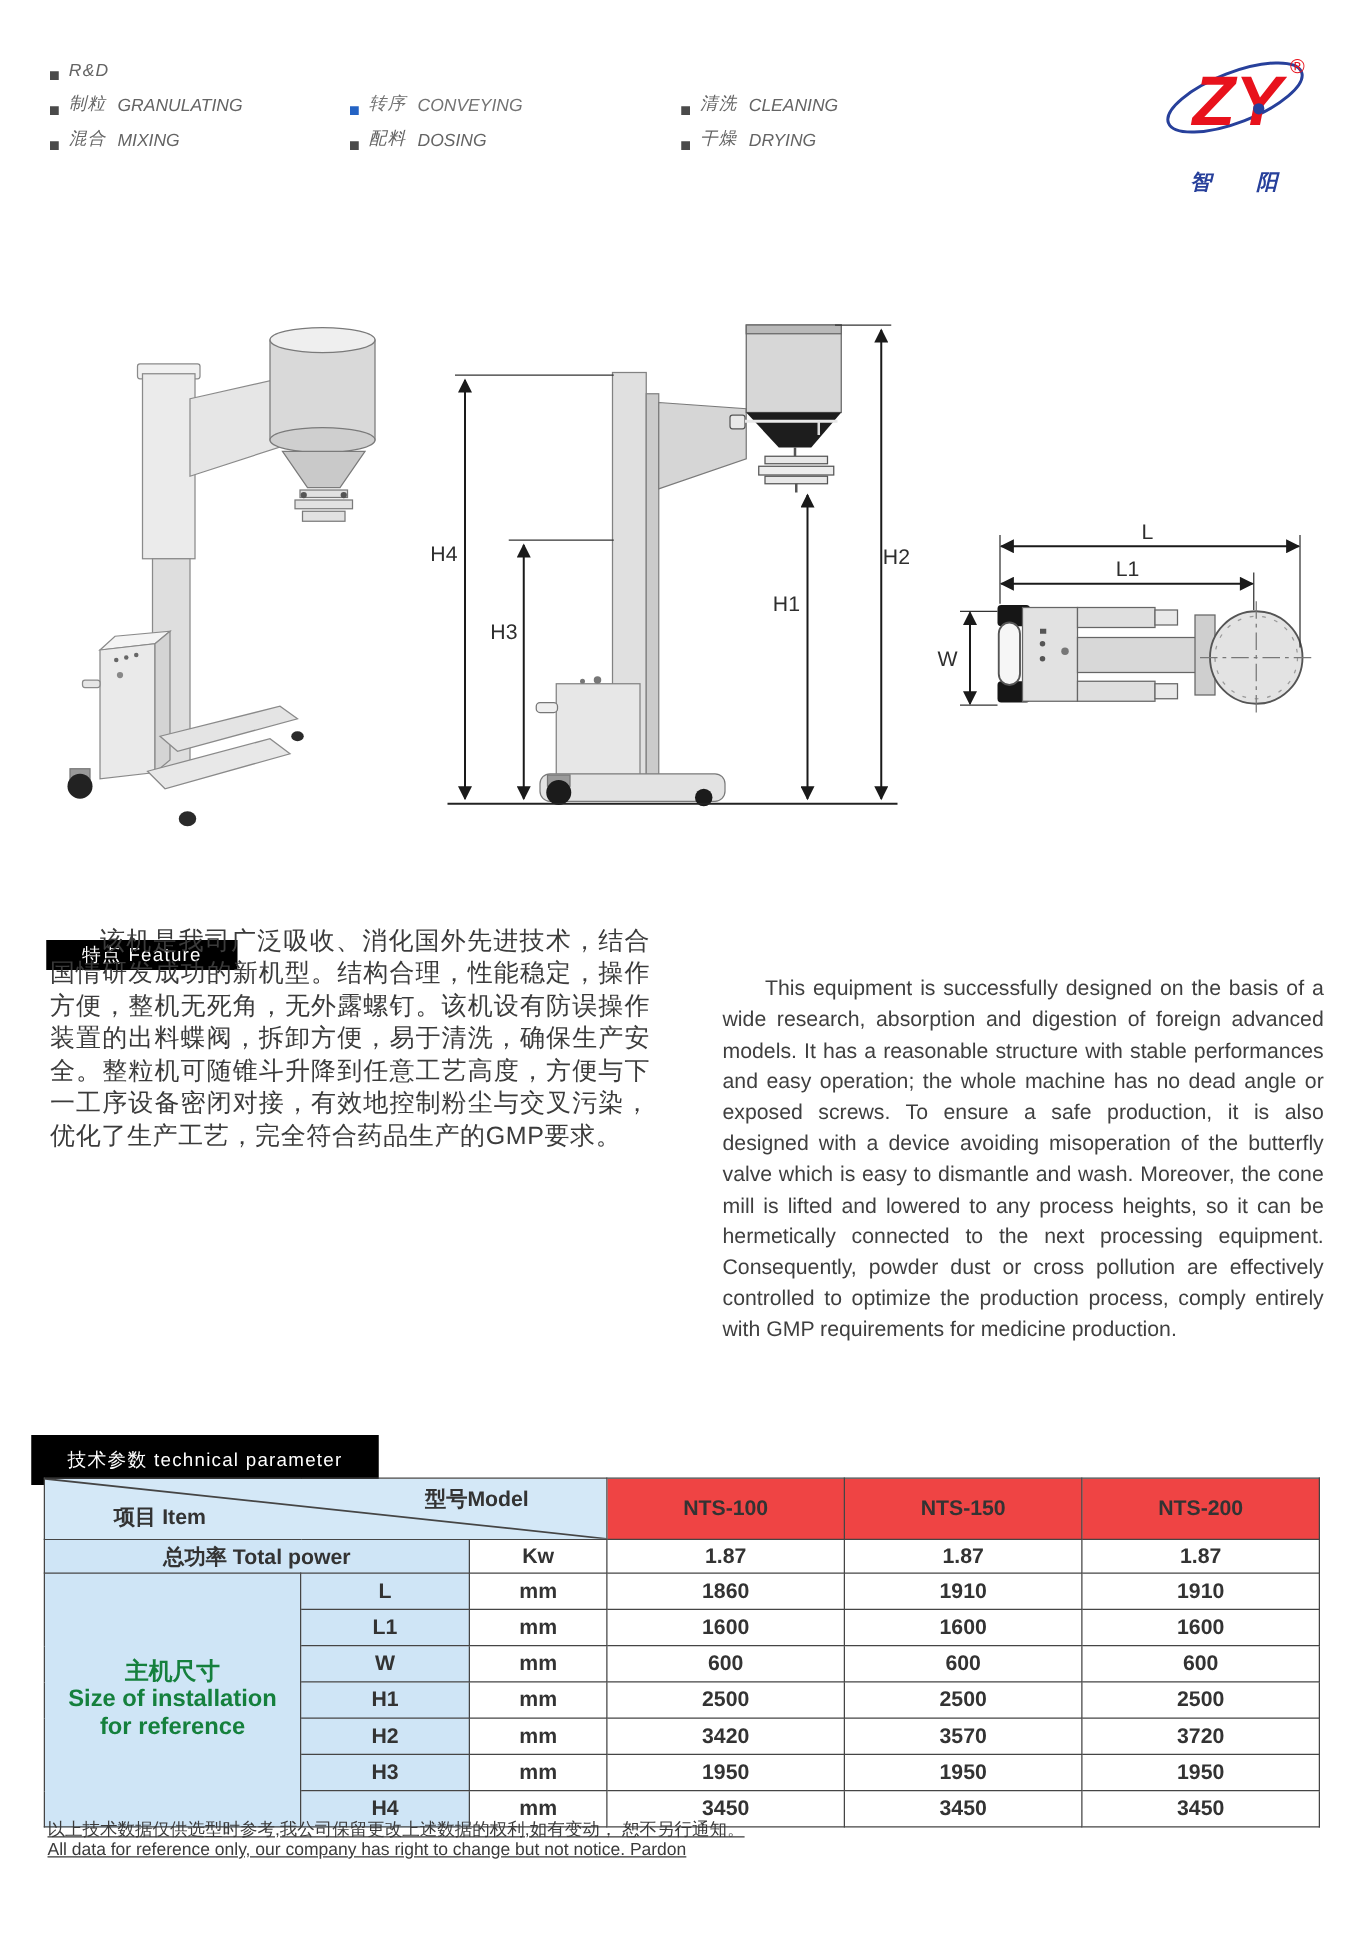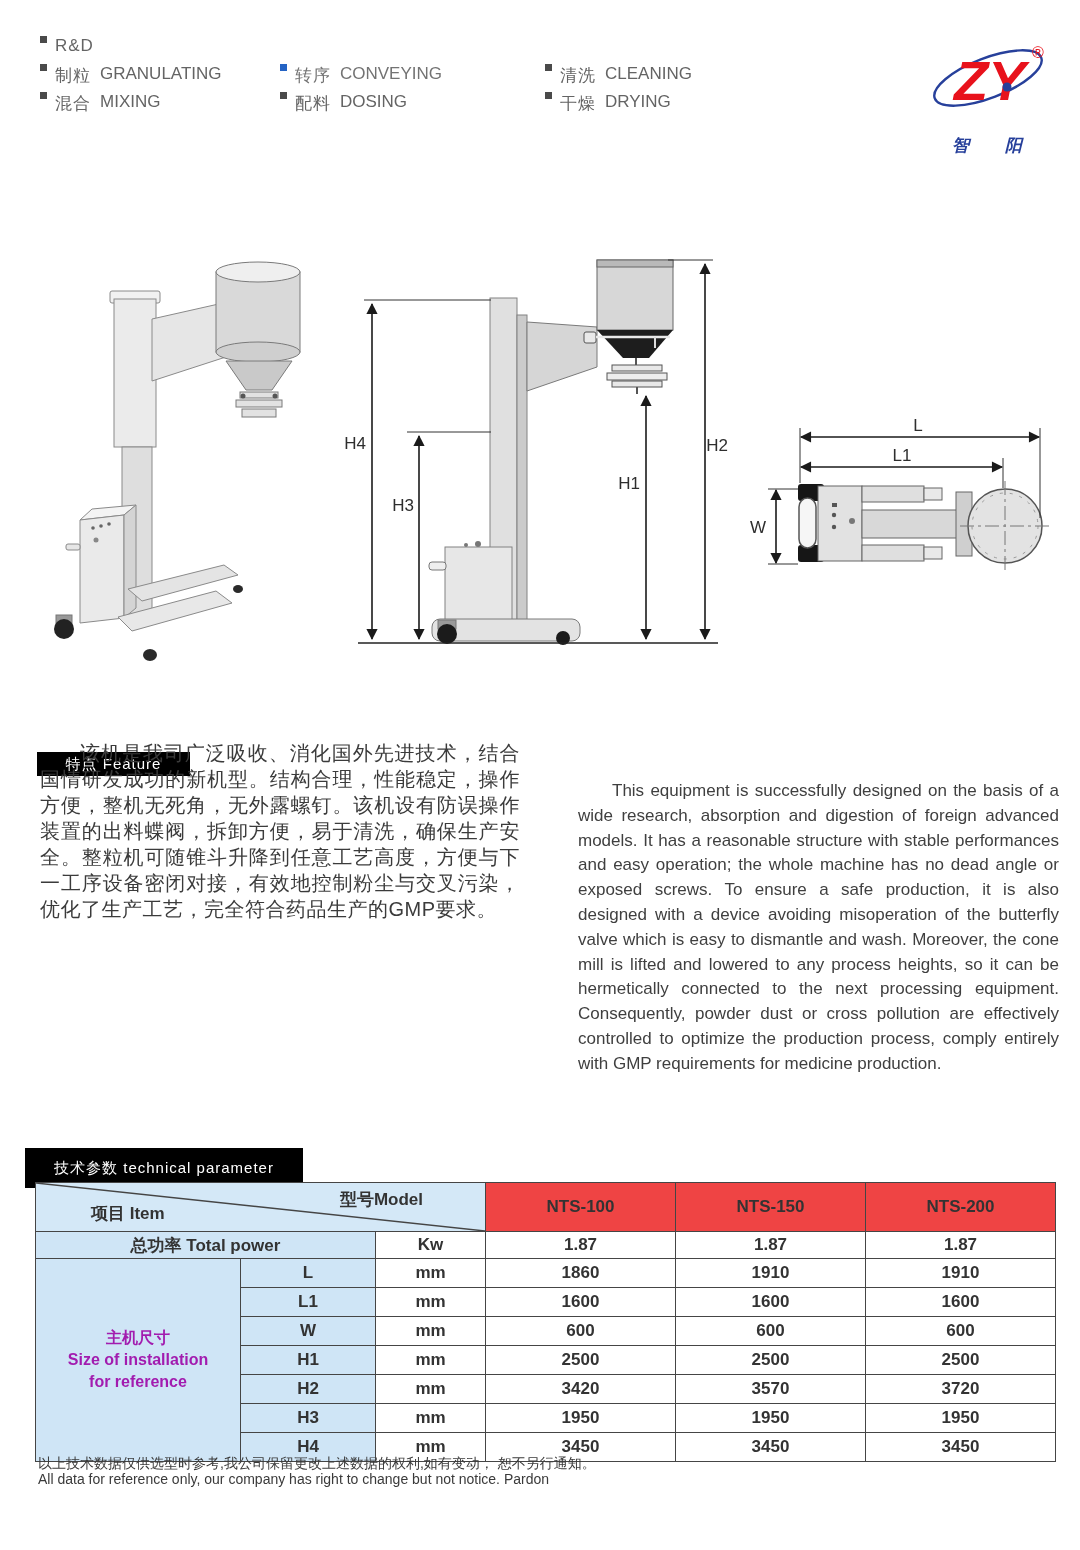--- a/index.html
+++ b/index.html
@@ -5,21 +5,21 @@
   html,body{margin:0;padding:0;background:#ffffff;}
   body{font-family:"Liberation Sans", sans-serif;}
   .page{position:relative;width:1080px;height:1550px;background:#fff;overflow:hidden;}
 
   
   .nav{position:absolute;left:40px;top:36px;height:90px;}
   .nav-col{position:absolute;top:0;}
   .nav-col.c1{left:0;}
   .nav-col.c2{left:240px;}
   .nav-col.c3{left:505px;}
-  .nav-item{display:flex;align-items:flex-start;height:28px;font-size:17px;color:#646464;white-space:nowrap;}
+  .nav-item{display:flex;align-items:flex-end;height:28px;font-size:14px;color:#646464;white-space:nowrap;font-style:italic;}
   .nav-item .bullet{width:7px;height:7px;background:#4a4a4a;margin-right:8px;flex:0 0 auto;}
   .nav-item .cn{margin-right:9px;letter-spacing:1px;}
   .nav-item.active{color:#737373;}
   .nav-item.active .bullet{background:#2463c4;}
   .nav-spacer{height:28px;}
 
   
   .logo{position:absolute;left:928px;top:36px;width:130px;height:108px;}
   .logo svg{display:block;}
   .logo-sub{margin-top:16px;padding-left:24px;font-size:17px;color:#27409b;letter-spacing:36px;font-style:italic;font-weight:bold;}
@@ -42,24 +42,24 @@
   .tech-table td{border:1.6px solid #454545;text-align:center;vertical-align:middle;font-size:17px;color:#333;padding:0;font-weight:bold;}
   .tech-table .h-row td{height:48px;}
   .tech-table .p-row td{height:26px;}
   .tech-table .s-row td{height:28px;}
   .c-blue{background:#cfe5f6;}
   .c-model{background:#ef4444;font-size:18px;}
   .c-diag{position:relative;background:#d4e8f7;}
   .c-diag svg{position:absolute;left:0;top:0;width:100%;height:100%;}
   .diag-item{position:absolute;left:55px;bottom:6px;font-size:17px;color:#333;}
   .diag-model{position:absolute;right:62px;top:5px;font-size:17px;color:#333;}
-  .group-cell div{line-height:22px;font-size:16px;color:#a21caf;text-align:center;}
-
-  
-  .footer{position:absolute;left:38px;top:1455px;font-size:14px;color:#3a3a3a;line-height:16px;}
+  .group-cell div{line-height:22px;font-size:19px;color:#15803d;text-align:center;}
+
+  
+  .footer{position:absolute;left:38px;top:1455px;font-size:14px;color:#3a3a3a;line-height:16px;text-decoration:underline;}
 </style>
 </head>
 <body>
 
 <div class="page">
 
   <div class="nav">
     <div class="nav-col c1">
       <div class="nav-item">
         <span class="bullet"></span>

